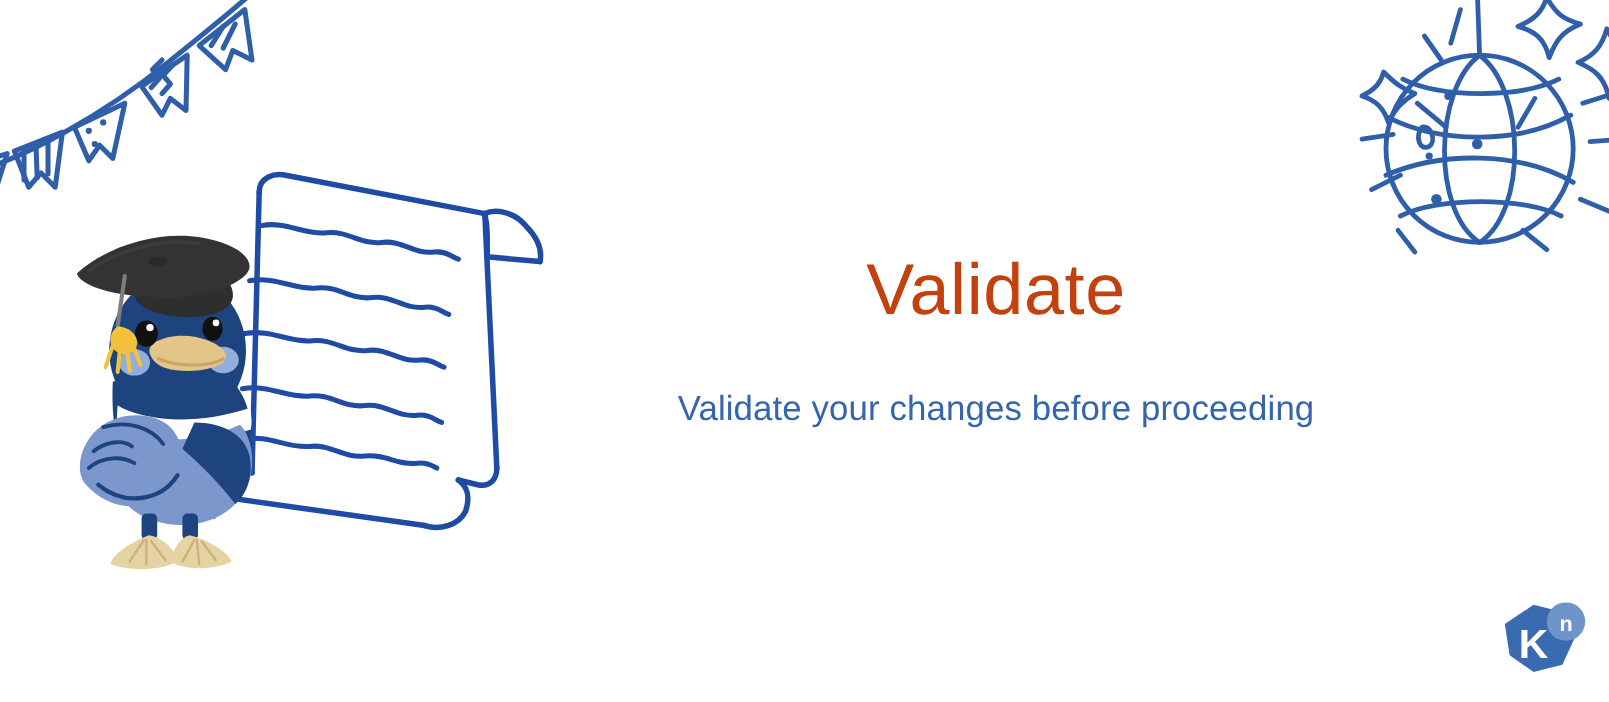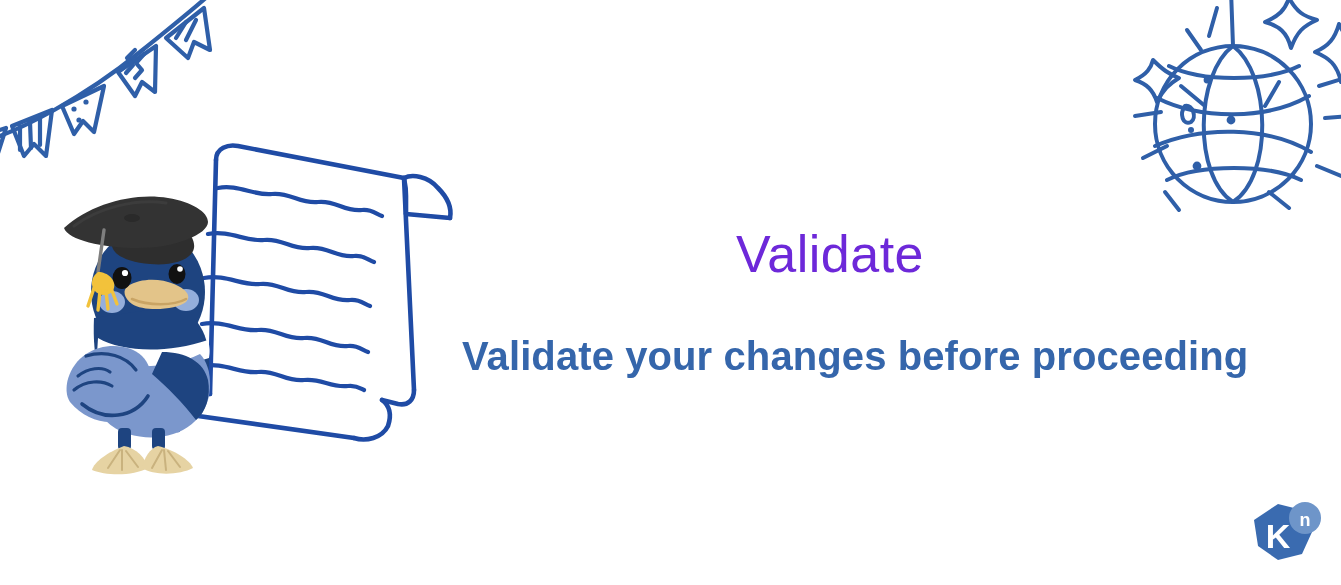--- a/index.html
+++ b/index.html
@@ -55,34 +55,34 @@
 
   
   .text-block {
     position: absolute;
     left: 462px;
     top: 212px;
     width: 736px;
     text-align: center;
   }
   .title {
-    margin: 16px;
+    margin: 0;
     font-family: "Liberation Sans", sans-serif;
-    font-size: 52px;
+    font-size: 60px;
     font-weight: 400;
     line-height: 1.0;
     letter-spacing: 0.5px;
-    color: #6d28d9;
+    color: #c2410c;
     white-space: nowrap;
   }
   .subtitle {
     margin: 54px 0 0 0;
     font-family: "Liberation Sans", sans-serif;
-    font-size: 40px;
-    font-weight: 700;
+    font-size: 29px;
+    font-weight: 400;
     line-height: 1.1;
     letter-spacing: 0.1px;
     color: #3566AB;
     white-space: nowrap;
   }
 
   
   .logo-badge {
     position: absolute;
     left: 1248px;

